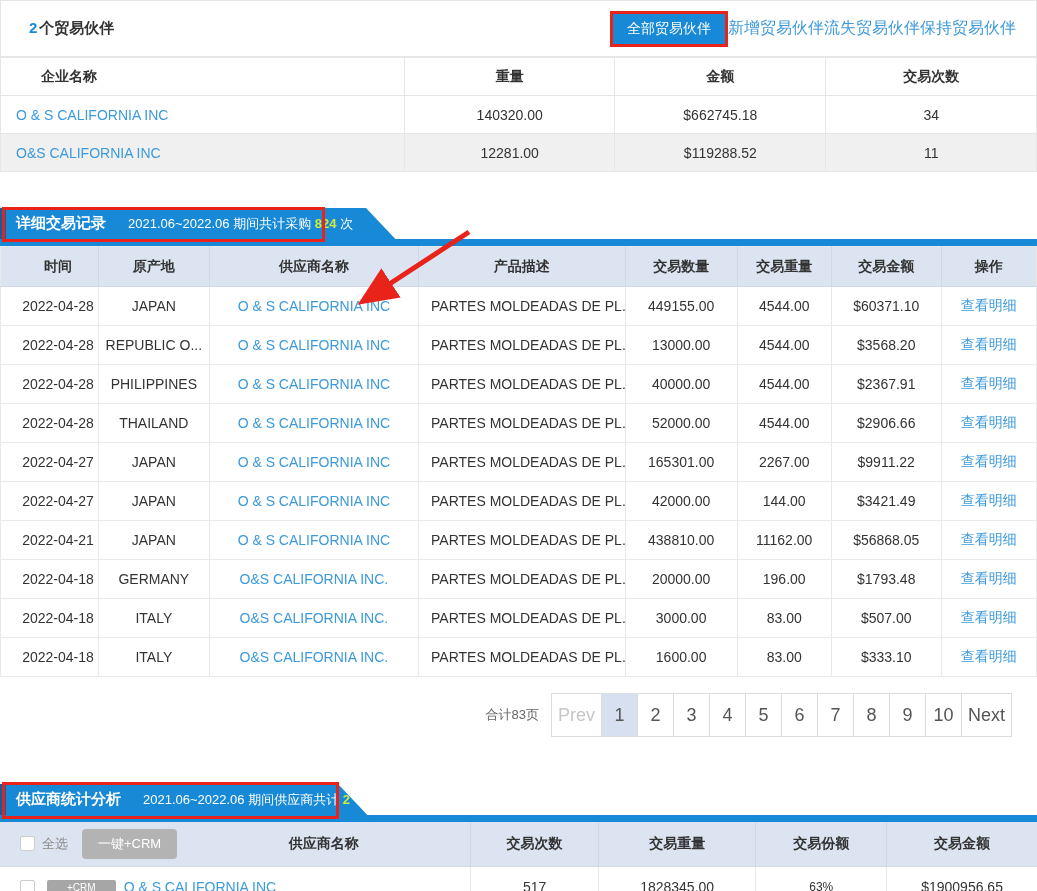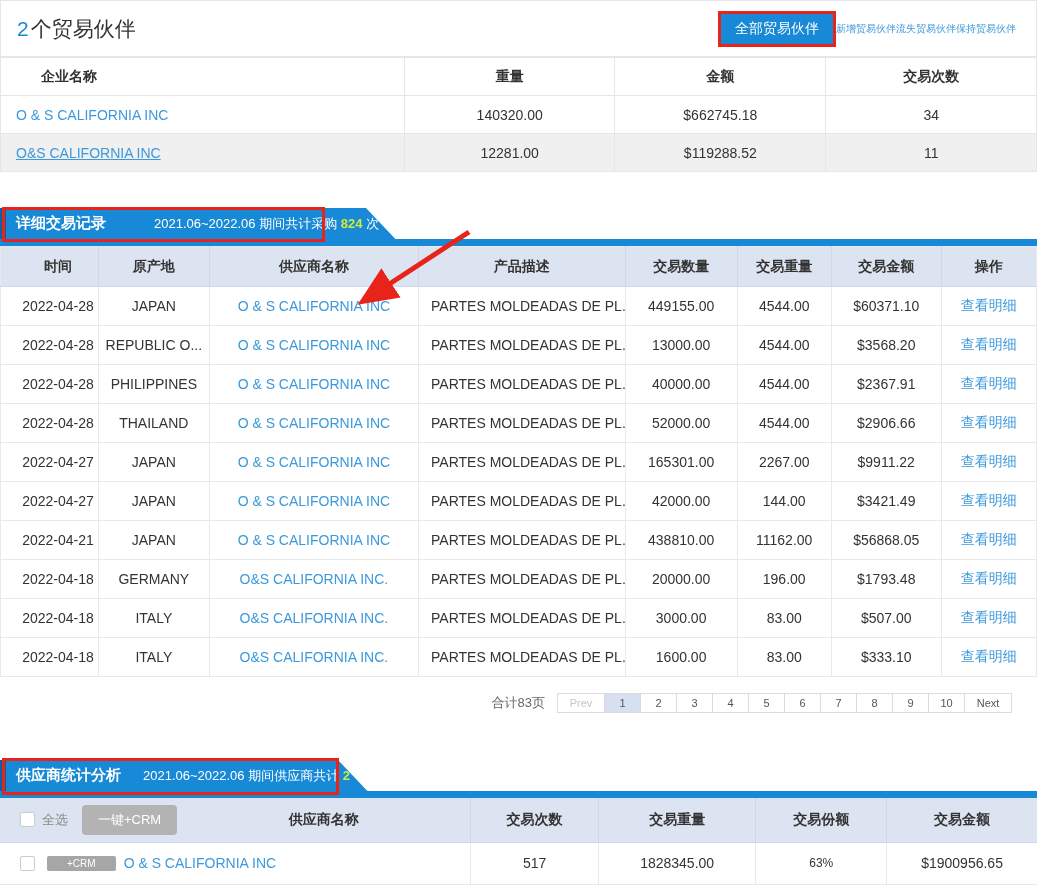--- a/index.html
+++ b/index.html
@@ -3,36 +3,36 @@
 <meta charset="utf-8">
 <style>
   * { margin:0; padding:0; box-sizing:border-box; }
   html,body { background:#fff; }
   body {
     width:1037px; height:891px; position:relative; overflow:hidden;
     font-family:"Liberation Sans","DejaVu Sans",sans-serif;
     color:#333; font-size:14px;
   }
   a.lnk { color:#3c99db; text-decoration:none; cursor:pointer; }
-  a.lnk.underlined { text-decoration:underline; }
+  a.lnk.underlined { }
 
   
   .s1 { border:1px solid #e6e6e6; border-bottom:none; }
   .s1-head {
     height:56px; display:flex; align-items:center; justify-content:space-between;
     padding:0 20px 0 16px; border-bottom:1px solid #e6e6e6;
   }
-  .s1-title { font-size:21px; font-weight:normal; color:#333; }
+  .s1-title { font-size:15px; font-weight:bold; color:#333;margin-left:12px; }
   .s1-title .num { color:#1b8ad4; margin-right:2px; }
   .s1-tabs { display:flex; align-items:center; }
   .tab-btn {
     background:#1789d6; color:#fff; font-size:14px; border:3px solid #e8231a;
     padding:6px 14px; cursor:pointer; font-family:inherit;
   }
-  .tab-lnk { color:#3c99db; font-size:10px; cursor:pointer; text-decoration:none; }
+  .tab-lnk { color:#3c99db; font-size:16px; cursor:pointer; text-decoration:none; }
   table { border-collapse:collapse; width:100%; table-layout:fixed; }
   .t1 th, .t1 td { border:1px solid #e6e6e6; height:38px; text-align:center; font-size:14px; }
   .t1 th { font-weight:bold; color:#333; background:#fff; }
   .t1 th.left { text-align:left; padding-left:40px; }
   .t1 td.left { text-align:left; padding-left:15px; }
   .t1 tr.alt td { background:#f0f0f0; }
   .t1 th:first-child, .t1 td:first-child { border-left:none; }
   .t1 th:last-child, .t1 td:last-child { border-right:none; }
 
   
@@ -55,23 +55,23 @@
   .t2 td { border:1px solid #e9e9e9; height:39px; text-align:center; font-size:14px; color:#333; background:#fff; }
   .t2 td.prod { text-align:left; padding-left:12px; white-space:nowrap; overflow:hidden; }
   .t2 a.lnk { font-size:14px; }
   .t2 th:first-child, .t2 td:first-child { border-left:none;padding-left:17px; }
   .t2 th:last-child, .t2 td:last-child { border-right:none; }
 
   
   .pager { margin-top:16px; display:flex; justify-content:flex-end; align-items:center; padding-right:25px; }
   .pager-total { color:#666; font-size:13px; margin-right:12px; }
   .pg {
-    min-width:37px; height:20px; border:1px solid #dcdcdc; margin-left:-1px;
+    min-width:37px; height:44px; border:1px solid #dcdcdc; margin-left:-1px;
     display:flex; align-items:center; justify-content:center;
-    font-size:11px; color:#555; cursor:pointer; background:#fff; padding:0 6px;
+    font-size:18px; color:#555; cursor:pointer; background:#fff; padding:0 6px;
   }
   .pg.first { margin-left:0; }
   .pg.prev { color:#c6c6c6; min-width:48px; }
   .pg.next { min-width:48px; }
   .pg.active { background:#d7e0f1; }
 
   
   .t3 th { background:#dde4f1; font-weight:bold; height:44px; text-align:center; border:1px solid #cfd8e8; border-top:none; font-size:14px; }
   .t3 td { height:42px; text-align:center; border:1px solid #e9e9e9; font-size:14px; background:#fff; }
   .t3 th:first-child, .t3 td:first-child { border-left:none; }
@@ -130,21 +130,21 @@
         <td>$119288.52</td>
         <td>11</td>
       </tr>
     </tbody>
   </table>
 </div>
 
 <div class="tabrow" style="margin-top:36px;">
   <div class="bluebar"></div>
   <div class="darkstripe"></div>
-  <div class="foldertab" style="width:396px;gap:26px;">
+  <div class="foldertab" style="width:396px;">
     <span class="ft-title">详细交易记录</span>
     <span class="ft-sub"><span>2021.06~2022.06 期间共计采购</span> <span class="hl">824</span> <span>次</span></span>
   </div>
   <div class="red-box" style="left:2px; top:-1px; width:323px; height:35px;"></div>
 </div>
 
 <table class="t2">
   <colgroup>
     <col style="width:9.45%">
       <col style="width:10.7%">

